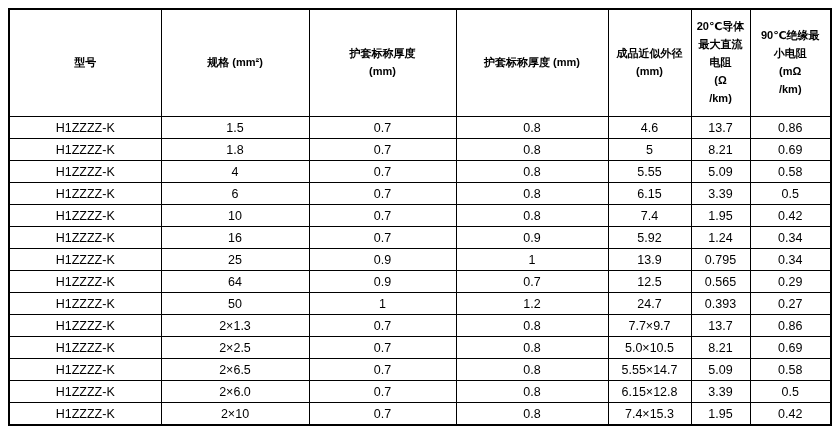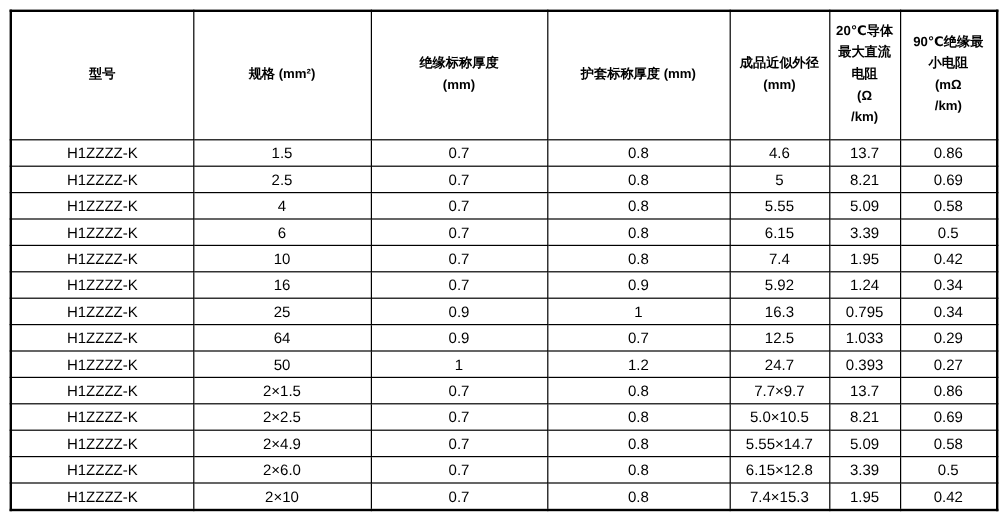--- a/index.html
+++ b/index.html
@@ -59,21 +59,21 @@
       <col style="width:147px">
       <col style="width:152px">
       <col style="width:83px">
       <col style="width:59px">
       <col style="width:81px">
     </colgroup>
     <thead>
       <tr>
         <th>型号</th>
         <th>规格 (mm²)</th>
-        <th>绝缘标称厚度
+        <th>护套标称厚度
 (mm)</th>
         <th>护套标称厚度 (mm)</th>
         <th>成品近似外径
 (mm)</th>
         <th>20℃导体
 最大直流
 电阻
 (Ω
 /km)</th>
         <th>90℃绝缘最
@@ -87,21 +87,21 @@
     <td>H1ZZZZ-K</td>
     <td>1.5</td>
     <td>0.7</td>
     <td>0.8</td>
     <td>4.6</td>
     <td>13.7</td>
     <td>0.86</td>
   </tr>
         <tr>
     <td>H1ZZZZ-K</td>
-    <td>2.5</td>
+    <td>1.8</td>
     <td>0.7</td>
     <td>0.8</td>
     <td>5</td>
     <td>8.21</td>
     <td>0.69</td>
   </tr>
         <tr>
     <td>H1ZZZZ-K</td>
     <td>4</td>
     <td>0.7</td>
@@ -135,63 +135,63 @@
     <td>0.9</td>
     <td>5.92</td>
     <td>1.24</td>
     <td>0.34</td>
   </tr>
         <tr>
     <td>H1ZZZZ-K</td>
     <td>25</td>
     <td>0.9</td>
     <td>1</td>
-    <td>16.3</td>
+    <td>13.9</td>
     <td>0.795</td>
     <td>0.34</td>
   </tr>
         <tr>
     <td>H1ZZZZ-K</td>
     <td>64</td>
     <td>0.9</td>
     <td>0.7</td>
     <td>12.5</td>
-    <td>1.033</td>
+    <td>0.565</td>
     <td>0.29</td>
   </tr>
         <tr>
     <td>H1ZZZZ-K</td>
     <td>50</td>
     <td>1</td>
     <td>1.2</td>
     <td>24.7</td>
     <td>0.393</td>
     <td>0.27</td>
   </tr>
         <tr>
     <td>H1ZZZZ-K</td>
-    <td>2×1.5</td>
+    <td>2×1.3</td>
     <td>0.7</td>
     <td>0.8</td>
     <td>7.7×9.7</td>
     <td>13.7</td>
     <td>0.86</td>
   </tr>
         <tr>
     <td>H1ZZZZ-K</td>
     <td>2×2.5</td>
     <td>0.7</td>
     <td>0.8</td>
     <td>5.0×10.5</td>
     <td>8.21</td>
     <td>0.69</td>
   </tr>
         <tr>
     <td>H1ZZZZ-K</td>
-    <td>2×4.9</td>
+    <td>2×6.5</td>
     <td>0.7</td>
     <td>0.8</td>
     <td>5.55×14.7</td>
     <td>5.09</td>
     <td>0.58</td>
   </tr>
         <tr>
     <td>H1ZZZZ-K</td>
     <td>2×6.0</td>
     <td>0.7</td>

